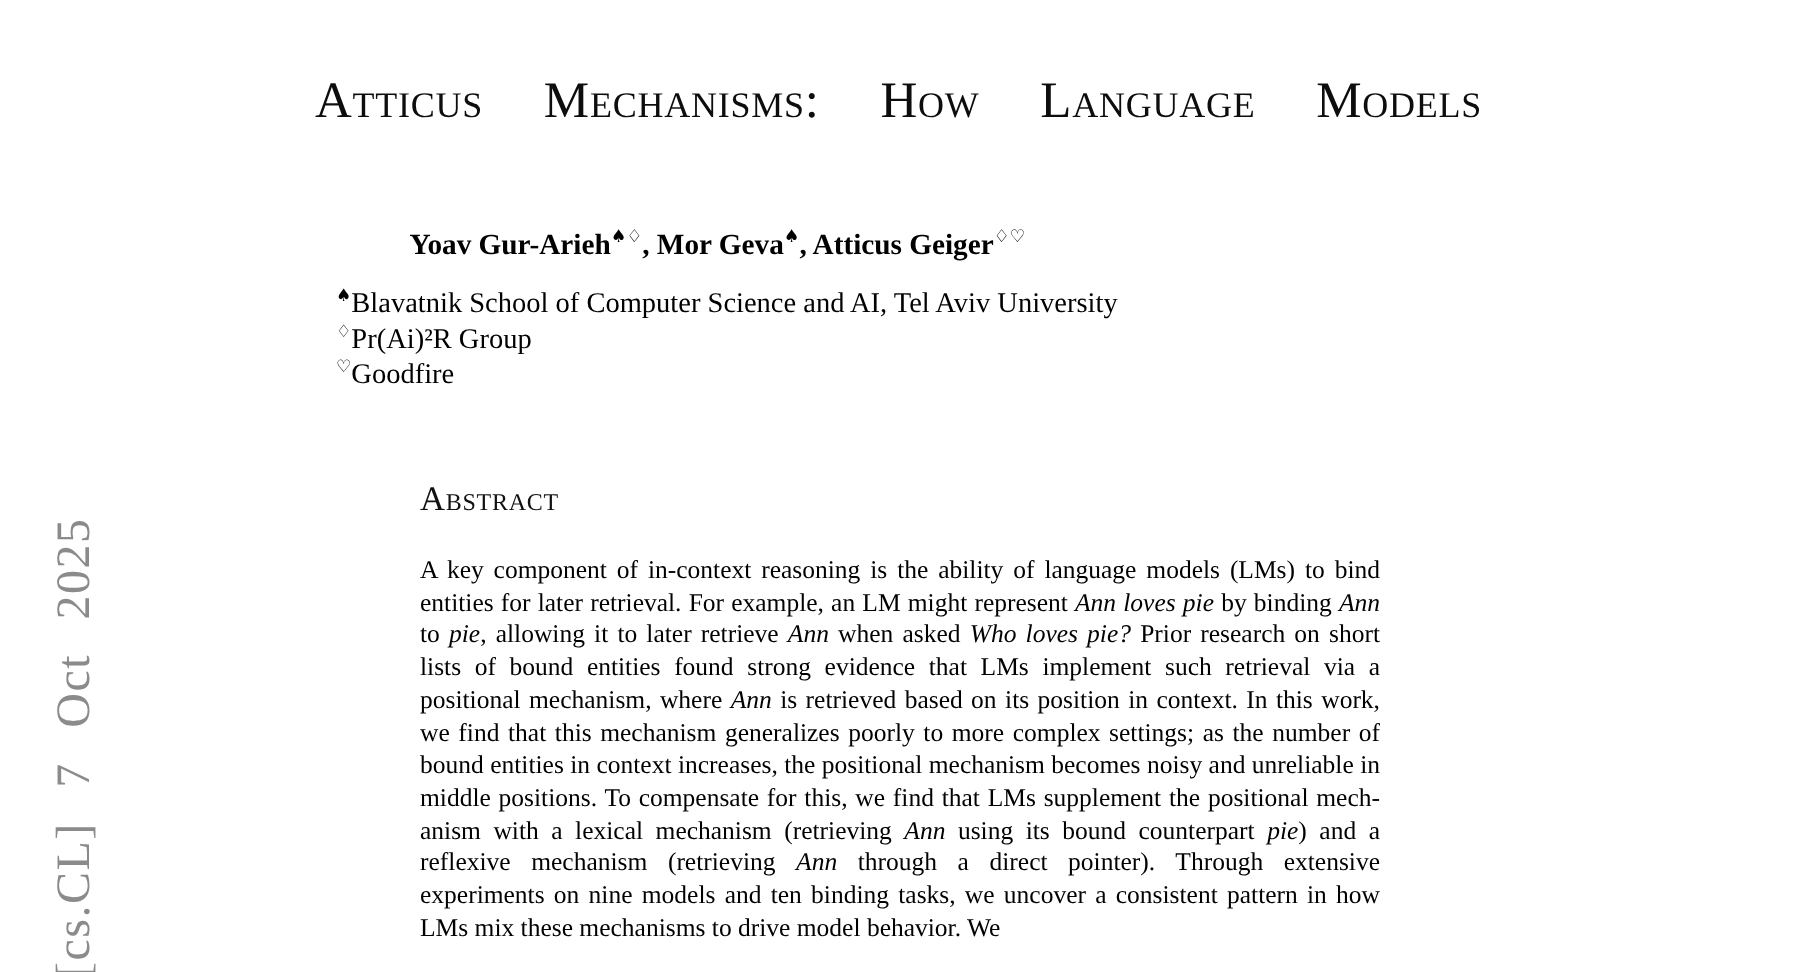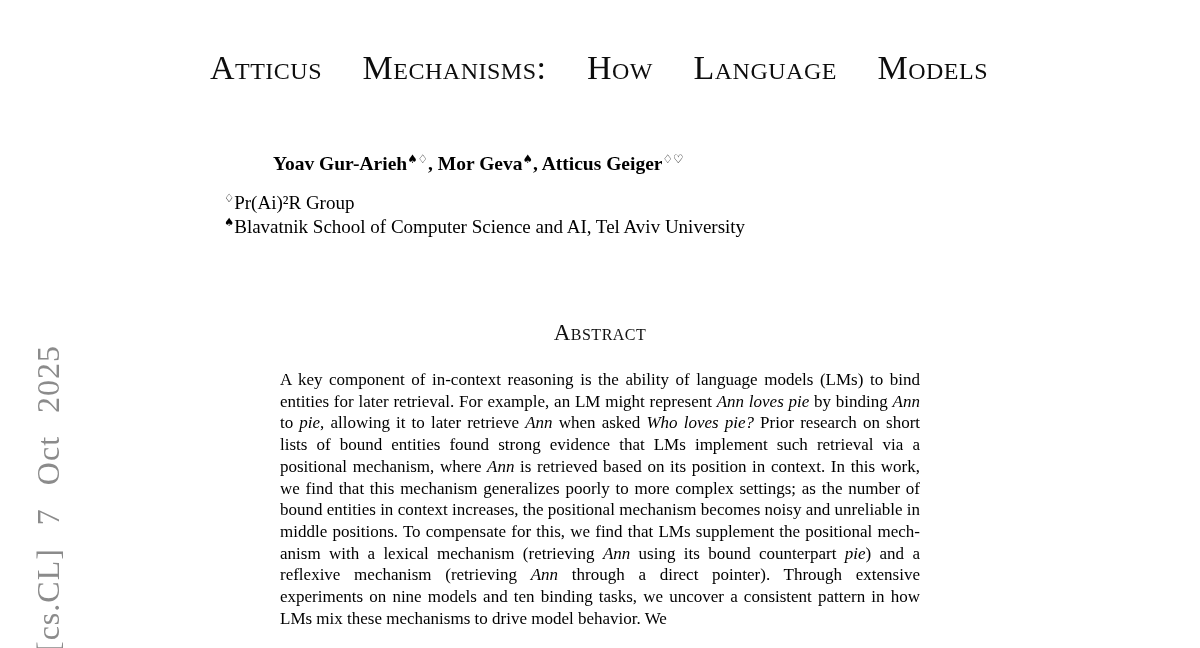--- a/index.html
+++ b/index.html
@@ -59,21 +59,21 @@
     position: absolute;
     left: 224px; top: 191px;
     font-size: 19px;
     line-height: 23.5px;
   }
 
   .abs-head-wrap {
     position: absolute;
     left: 280px; top: 320px;
     width: 640px;
-    text-align: center;
+    text-align: left;
   }
   .abs-head {
     font-size: 23px;
     font-variant: small-caps;
     letter-spacing: 0.5px;
     color: #111111;
   }
 
   .abs-text {
     position: absolute;
@@ -94,22 +94,23 @@
 
 <main>
 
   <h1 class="title">
     <span class="t-line t-justify">Atticus Mechanisms: How Language Models</span>
   </h1>
 
   <div class="authors"><span>Yoav Gur-Arieh</span><sup>♠♢</sup>, <span>Mor Geva</span><sup>♠</sup>, <span>Atticus Geiger</span><sup>♢♡</sup></div>
 
   <div class="affils">
+      <div><sup>♠</sup>Blavatnik School of Computer Science and AI, Tel Aviv University</div>
       <div><sup>♢</sup>Pr(Ai)²R Group</div>
-      <div><sup>♠</sup>Blavatnik School of Computer Science and AI, Tel Aviv University</div>
+      <div><sup>♡</sup>Goodfire</div>
     </div>
 
   <div class="abs-head-wrap">
     <span class="abs-head">Abstract</span>
   </div>
 
   <p class="abs-text"><span>A key component of in-context reasoning is the ability of language models (LMs) to bind entities for later retrieval. For example, an LM might represent </span><em>Ann loves pie</em><span> by binding </span><em>Ann</em><span> to </span><em>pie</em><span>, allowing it to later retrieve </span><em>Ann</em><span> when asked </span><em>Who loves pie?</em><span> Prior research on short lists of bound entities found strong evidence that LMs implement such retrieval via a </span><strong>positional mechanism</strong><span>, where </span><em>Ann</em><span> is retrieved based on its position in context. In this work, we find that this mechanism gener­alizes poorly to more complex settings; as the number of bound entities in context increases, the positional mechanism becomes noisy and unreliable in middle posi­tions. To compensate for this, we find that LMs supplement the positional mech­anism with a </span><strong>lexical mechanism</strong><span> (retrieving </span><em>Ann</em><span> using its bound counterpart </span><em>pie</em><span>) and a </span><strong>reflexive mechanism</strong><span> (retrieving </span><em>Ann</em><span> through a direct pointer). Through extensive experiments on nine models and ten binding tasks, we uncover a con­sistent pattern in how LMs mix these mechanisms to drive model behavior. We</span></p>
 
 </main>
 

